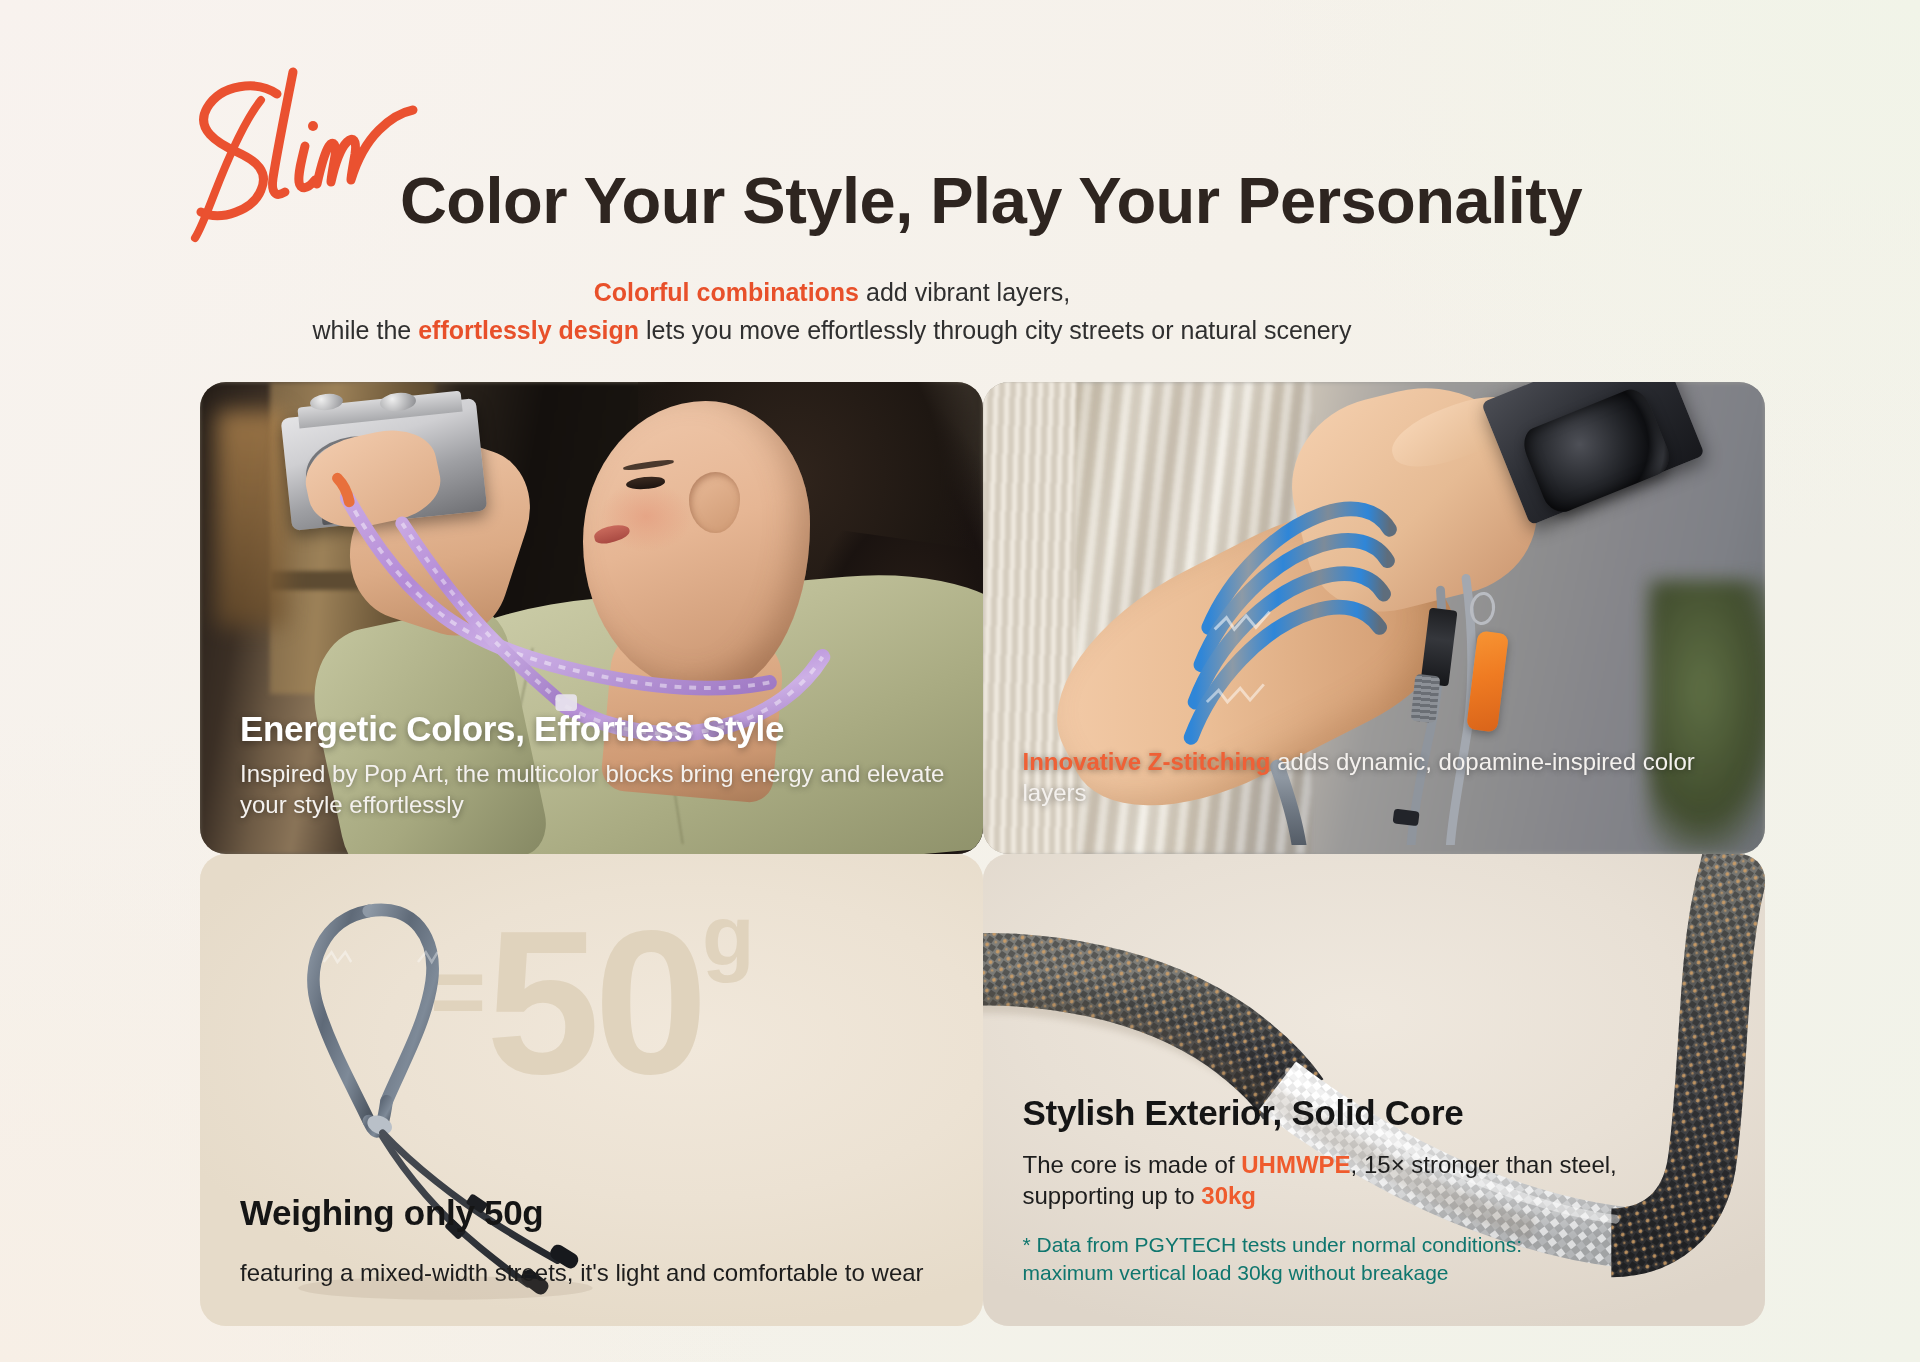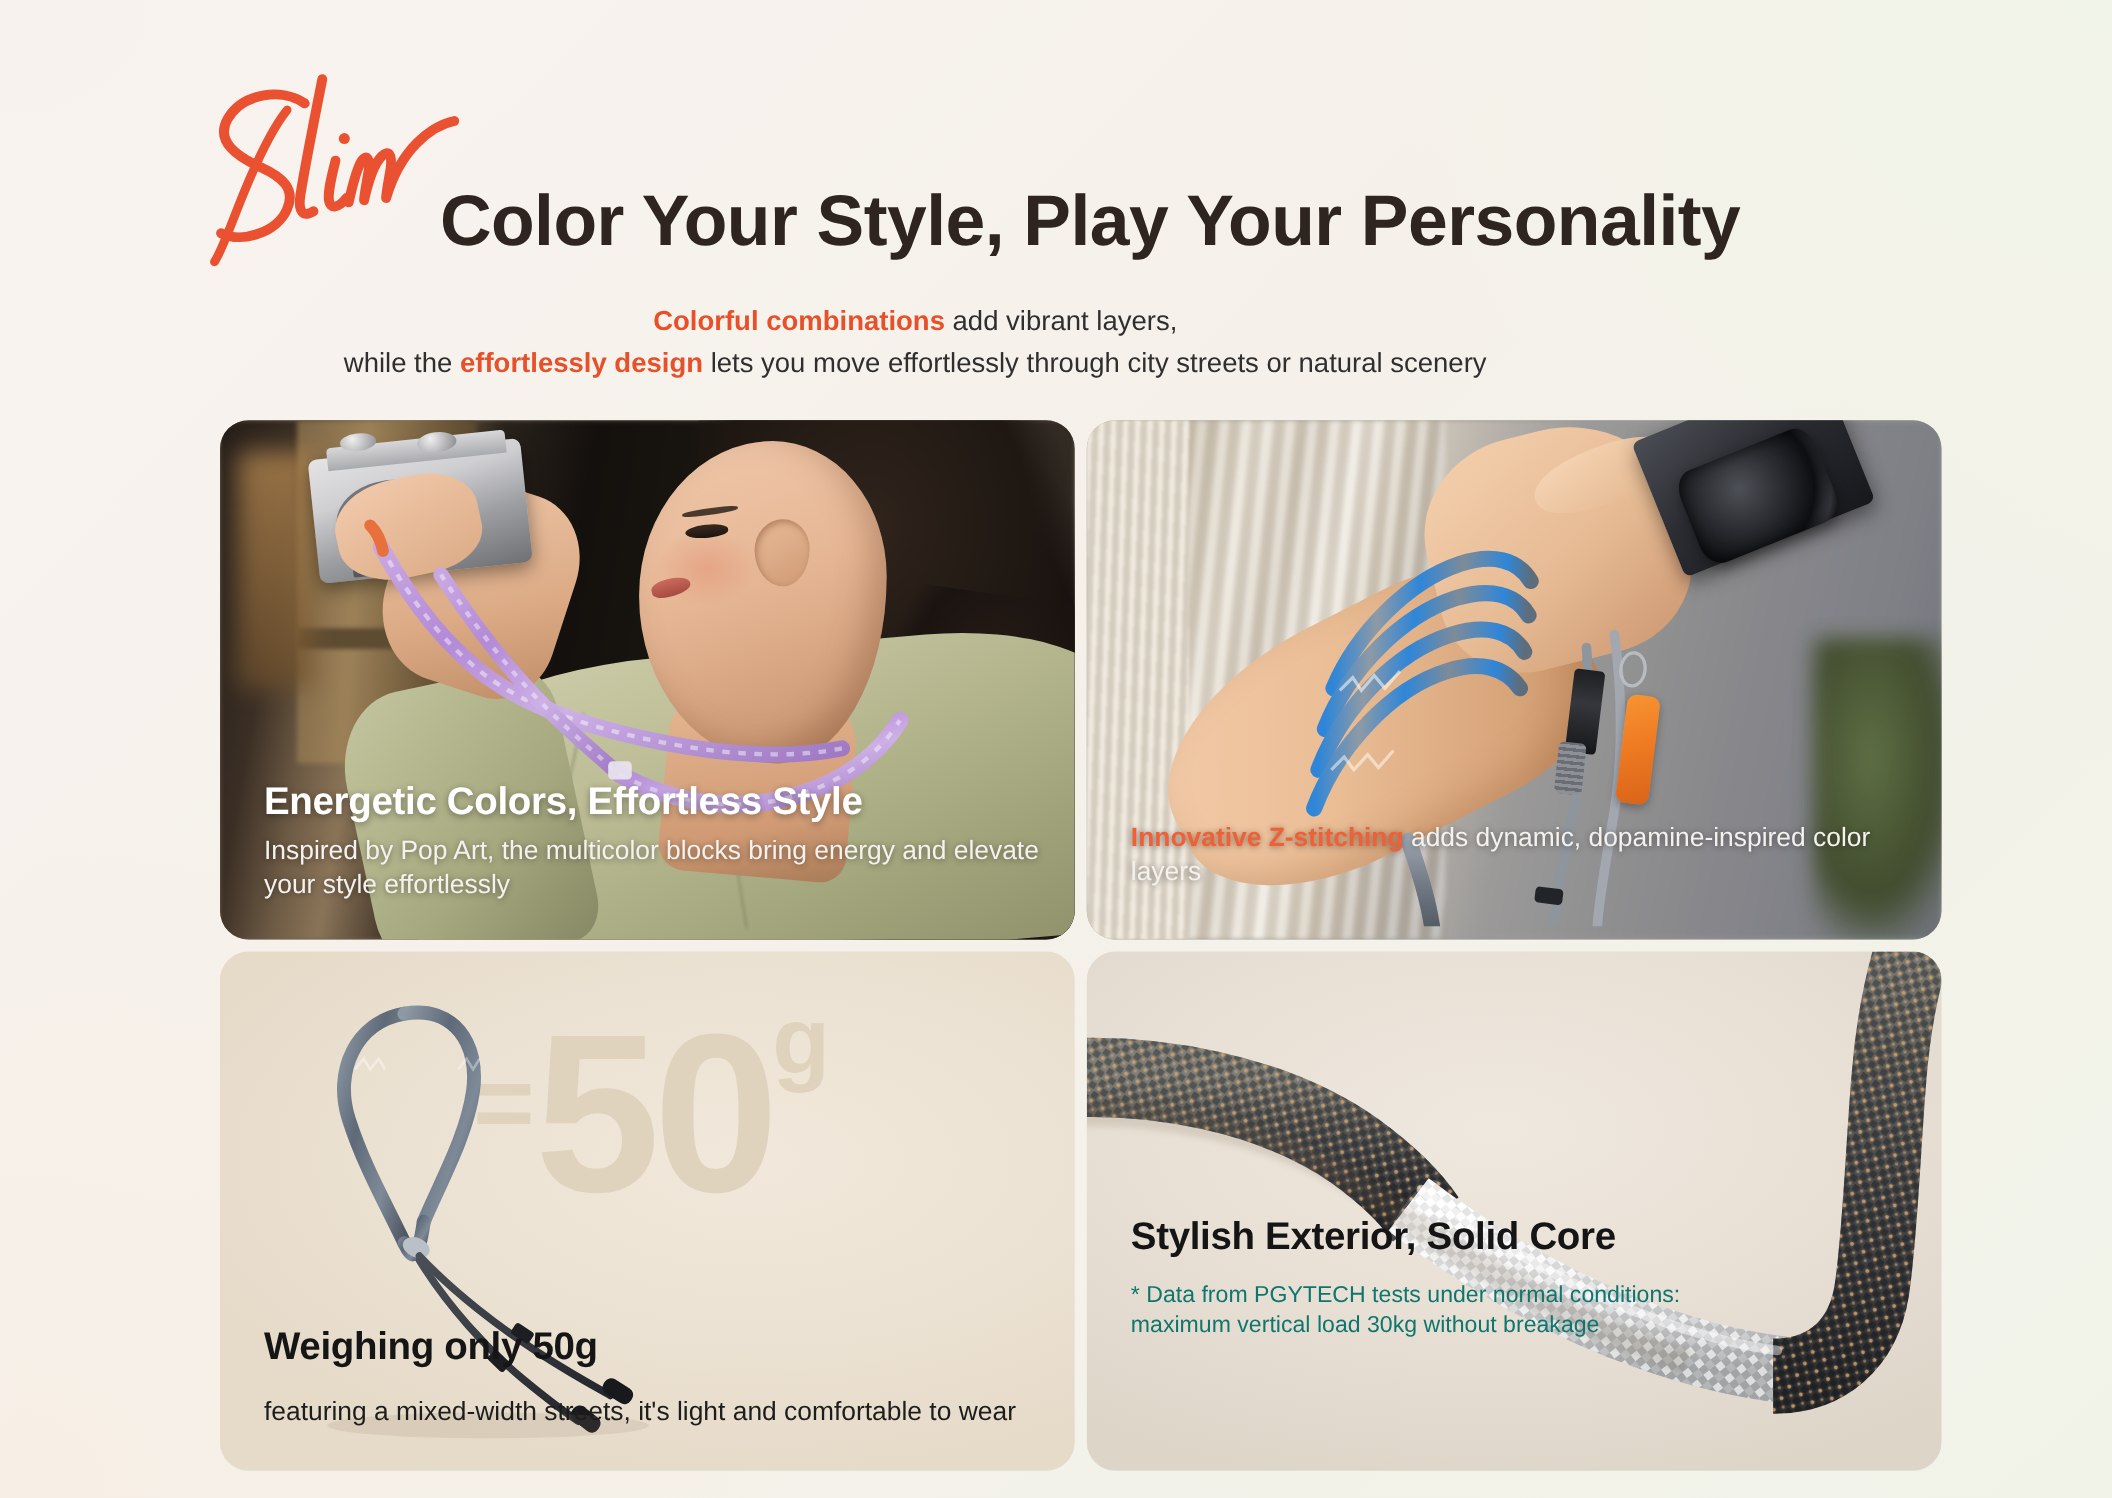--- a/index.html
+++ b/index.html
@@ -43,21 +43,20 @@
   .sub2 { top:314px; }
   .hl { color:#e8502a; font-weight:bold; }
 
   
   .grid {
     position:absolute; left:160px; top:382px;
     width:1605px; height:945px;
     display:grid;
     grid-template-columns:1fr 1fr;
     grid-template-rows:472px 472px;
-    gap:11px;
     padding-left:40px;
   }
   .card {
     position:relative; border-radius:26px; overflow:hidden;
   }
 
   
   .ov { position:absolute; left:40px; right:26px; z-index:7; }
   .ov-title {
     font-size:35px; font-weight:bold; color:#ffffff; line-height:1.1;
@@ -573,19 +572,22 @@
 
         <ellipse cx="306" cy="243" rx="12" ry="36" fill="rgba(255,255,255,.18)" transform="rotate(36 306 243)"></ellipse>
 
         <path d="M312 222 C 372 266, 450 314, 528 342 C 572 358, 612 368, 644 372" stroke="rgba(255,255,255,.65)" stroke-width="9" fill="none" stroke-linecap="round" opacity=".7"></path>
 
         <path d="M-20 152 C 60 148, 175 166, 256 222 C 330 272, 450 350, 560 382" stroke="rgba(120,104,84,.18)" stroke-width="22" fill="none" filter="blur(3px)"></path>
       </svg>
 
       <div style="position:absolute; left:40px; top:240px; right:30px; z-index:6;">
         <div class="dk-title">Stylish Exterior, Solid Core</div>
+        <div class="dk-body" style="margin-top:16px;">
+          <span>The core is made of </span><span class="hl3">UHMWPE</span><span>, 15× stronger than steel, supporting up to </span><span class="hl3">30kg</span>
+        </div>
         <div class="dk-note" style="margin-top:20px;">* Data from PGYTECH tests under normal conditions:</div>
         <div class="dk-note">maximum vertical load 30kg without breakage</div>
       </div>
     </div>
 
   </div>
 </div>
 
 </body></html>

